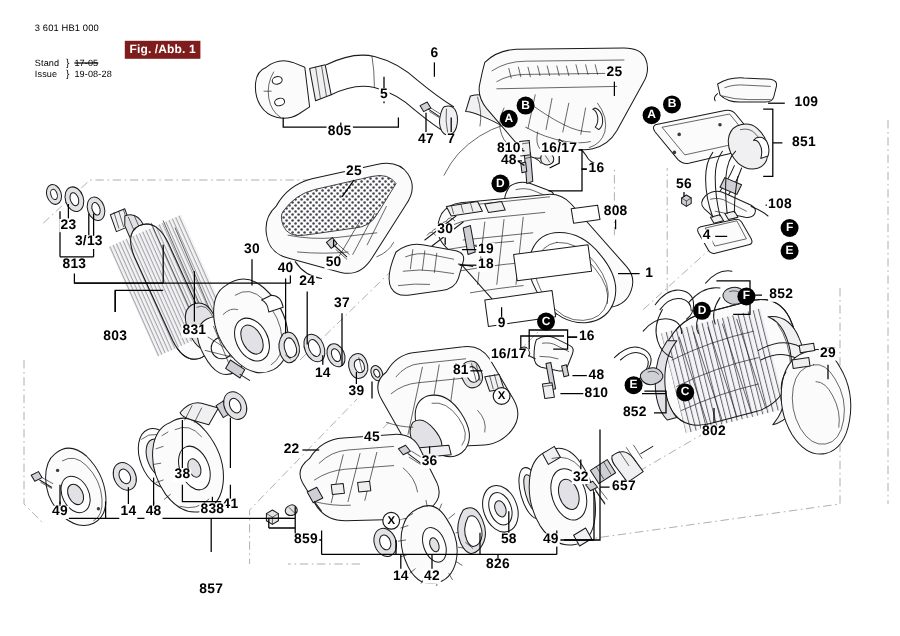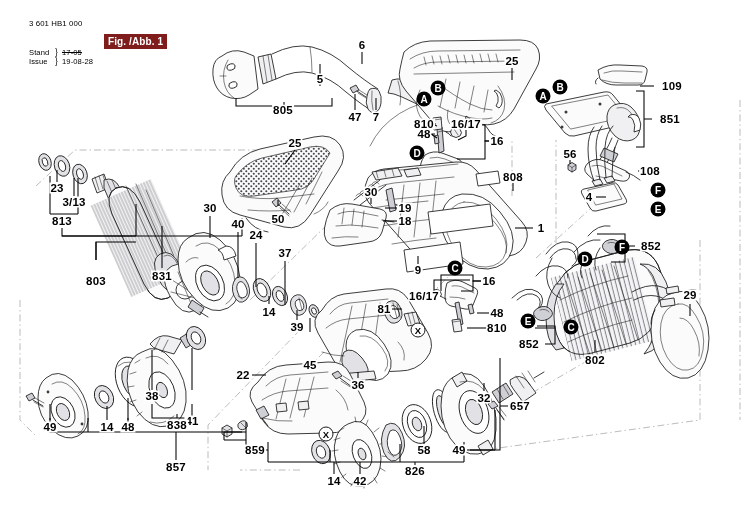--- a/index.html
+++ b/index.html
@@ -804,21 +804,21 @@
       <div class="num" style="left: 415px; top: 471px;">826</div>
       <div class="num" style="left: 360px; top: 481px;">42</div>
       <div class="num" style="left: 334px; top: 481px;">14</div>
       <div class="num" style="left: 50px; top: 427px;">49</div>
       <div class="num" style="left: 107px; top: 427px;">14</div>
       <div class="num" style="left: 128px; top: 427px;">48</div>
       <div class="num" style="left: 152px; top: 396px;">38</div>
       <div class="num" style="left: 192px; top: 401px; margin-top: 20px;">41</div>
       <div class="num" style="left: 177px; top: 425px;">838</div>
       <div class="num" style="left: 255px; top: 450px;">859</div>
-      <div class="num" style="left: 176px; top: 467px;">857</div>
+      <div class="num" style="left: 176px; top: 492px;">857</div>
     </div>
   <div id="marker-layer">
       <div class="disc" style="left: 424px; top: 99px;">A</div>
       <div class="disc" style="left: 438px; top: 88px;">B</div>
       <div class="disc" style="left: 543px; top: 96px;">A</div>
       <div class="disc" style="left: 560px; top: 87px;">B</div>
       <div class="disc" style="left: 417px; top: 153px;">D</div>
       <div class="disc" style="left: 455px; top: 268px;">C</div>
       <div class="disc" style="left: 658px; top: 190px;">F</div>
       <div class="disc" style="left: 658px; top: 209px;">E</div>

